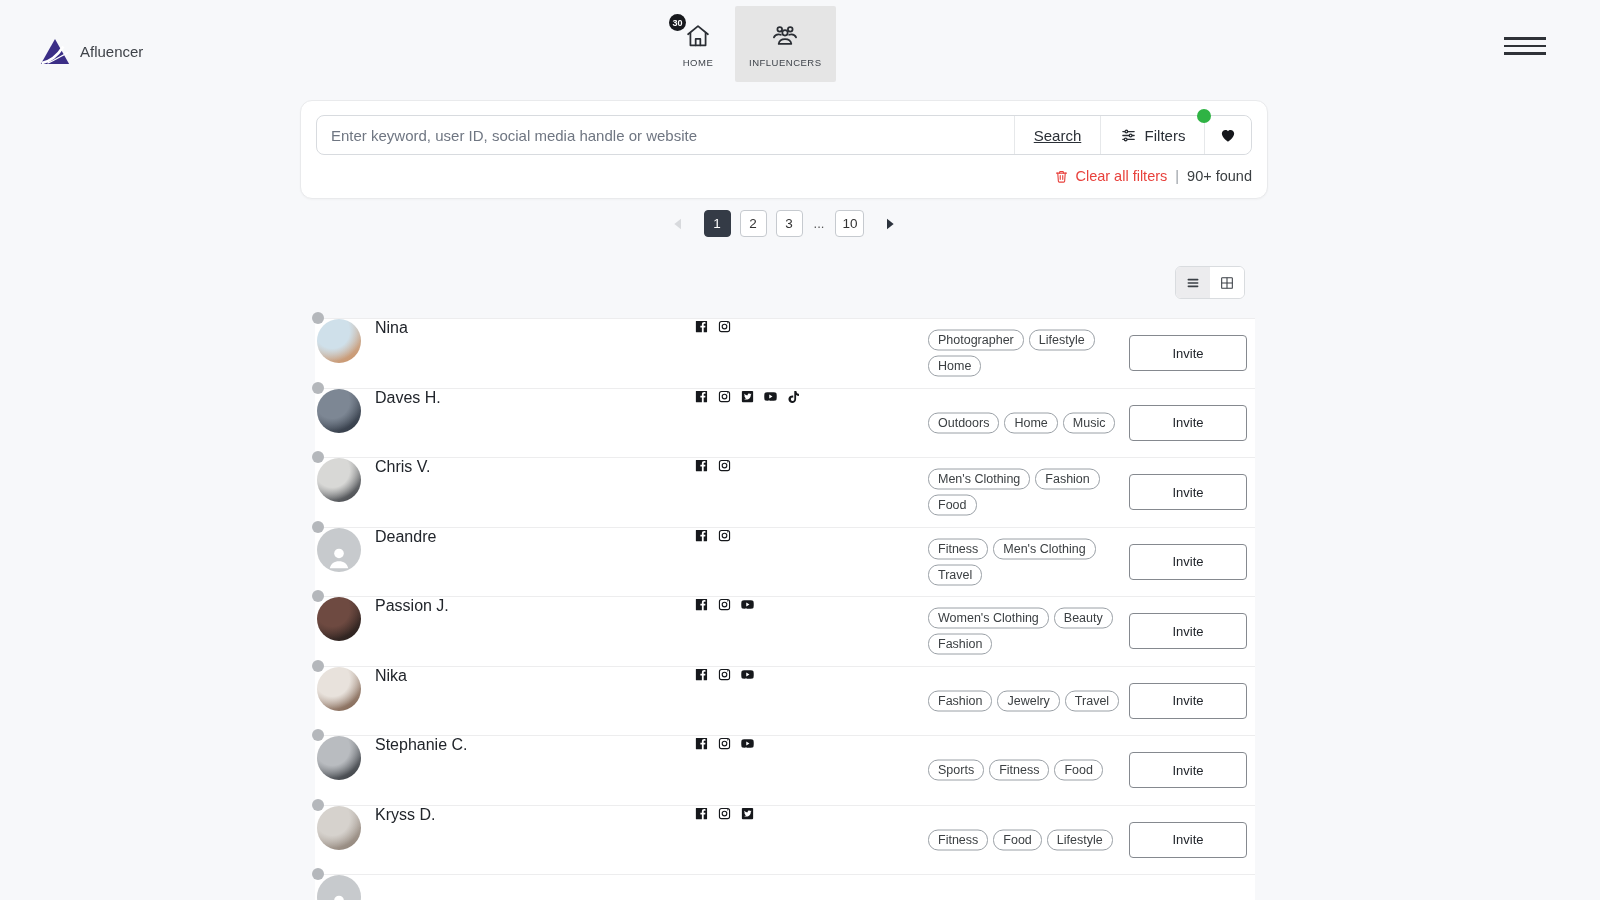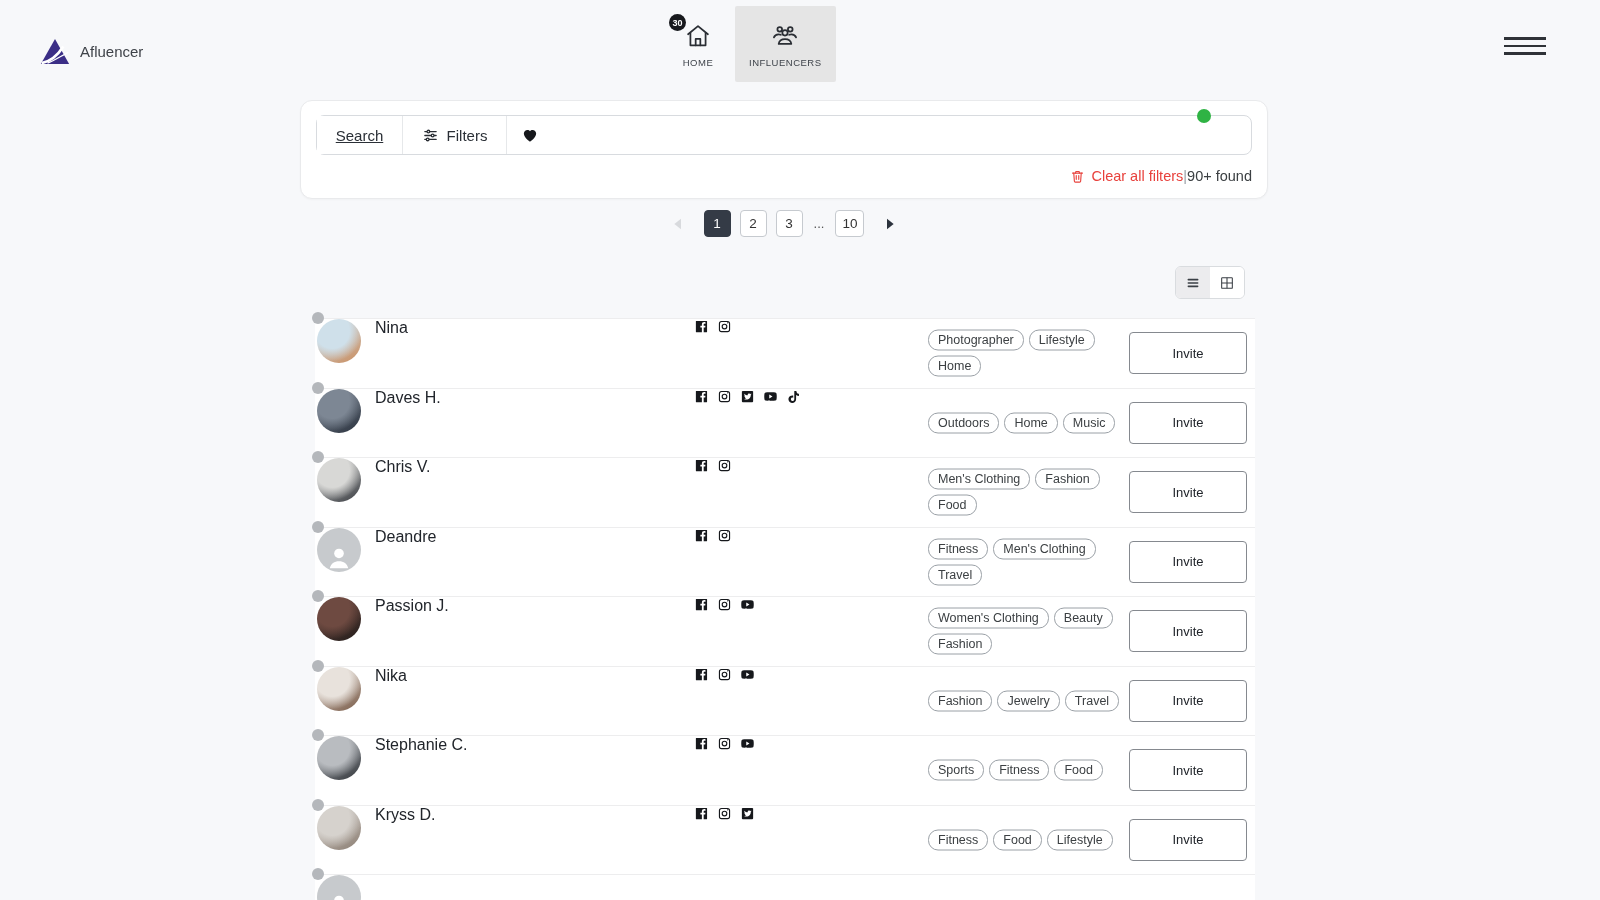--- a/index.html
+++ b/index.html
@@ -63,21 +63,21 @@
   .seg-btn svg { display:block; }
   .filters-icon svg { width:17px; height:17px; color:#2a2e34; }
   .heart-icon svg { width:18px; height:18px; color:#16181c; }
   .filters-dot {
     position:absolute; top:-7px; right:40px; width:14px; height:14px;
     border-radius:50%; z-index:3;
   }
 
   .filters-row {
     margin-top:11px; display:flex; justify-content:flex-end; align-items:center;
-    font-size:14.5px; height:20px;
+    gap:8px; font-size:14.5px; height:20px;
   }
   .clear-filters { display:flex; align-items:center; gap:6px; color:#e8413c; cursor:pointer; }
   .trash-icon svg { width:15px; height:15px; color:#e8413c; display:block; }
   .pipe-sep { color:#9aa0a6; }
   .results-count { color:#3c4043; }
 
   
   .pagination {
     position:absolute; left:300px; top:210px; width:968px;
     display:flex; align-items:center; justify-content:center; gap:9px;
@@ -132,21 +132,21 @@
   .tags {
     position:absolute; left:613px; top:50%; transform:translateY(-50%);
     width:218px; display:flex; flex-wrap:wrap; gap:5px 5px;
   }
   .tag {
     border:1px solid #9aa0a6; border-radius:10px; padding:1px 9px 2px;
     font-size:12.5px; color:#3c4043; white-space:nowrap; line-height:16px;
   }
   .invite {
     position:absolute; right:8px; top:50%; transform:translateY(-50%);
-    width:118px; height:42px; background:#fff; border:1px solid #85898f; border-radius:4px;
+    width:118px; height:36px; background:#fff; border:1px solid #85898f; border-radius:4px;
     font-size:13px; color:#21252b; cursor:pointer; font-family:"Liberation Sans", sans-serif;
   }
 </style>
 </head>
 <body>
 
 <div class="brand">
   <span>
       <svg viewBox="0 0 36 32">
     <path d="M18 1 35 31H1z" fill="#3b2e86"></path>
@@ -188,20 +188,21 @@
 </div>
 
 <div class="hamburger">
   <div class="bar"></div>
     <div class="bar"></div>
     <div class="bar"></div>
 </div>
 
 <div class="search-card">
   <div class="search-group">
+    <input class="search-input" type="text" placeholder="Enter keyword, user ID, social media handle or website" style="">
     <button class="seg-btn seg-search">Search</button>
     <button class="seg-btn seg-filters">
       <span class="filters-icon">
           <svg viewBox="0 0 24 24" fill="none" stroke="currentColor" stroke-width="1.8" stroke-linecap="round">
         <path d="M4 6.5h16M4 12h16M4 17.5h16"></path>
         <circle cx="9" cy="6.5" r="1.9" fill="#fff"></circle>
         <circle cx="15" cy="12" r="1.9" fill="#fff"></circle>
         <circle cx="8" cy="17.5" r="1.9" fill="#fff"></circle>
       </svg>
         </span>

